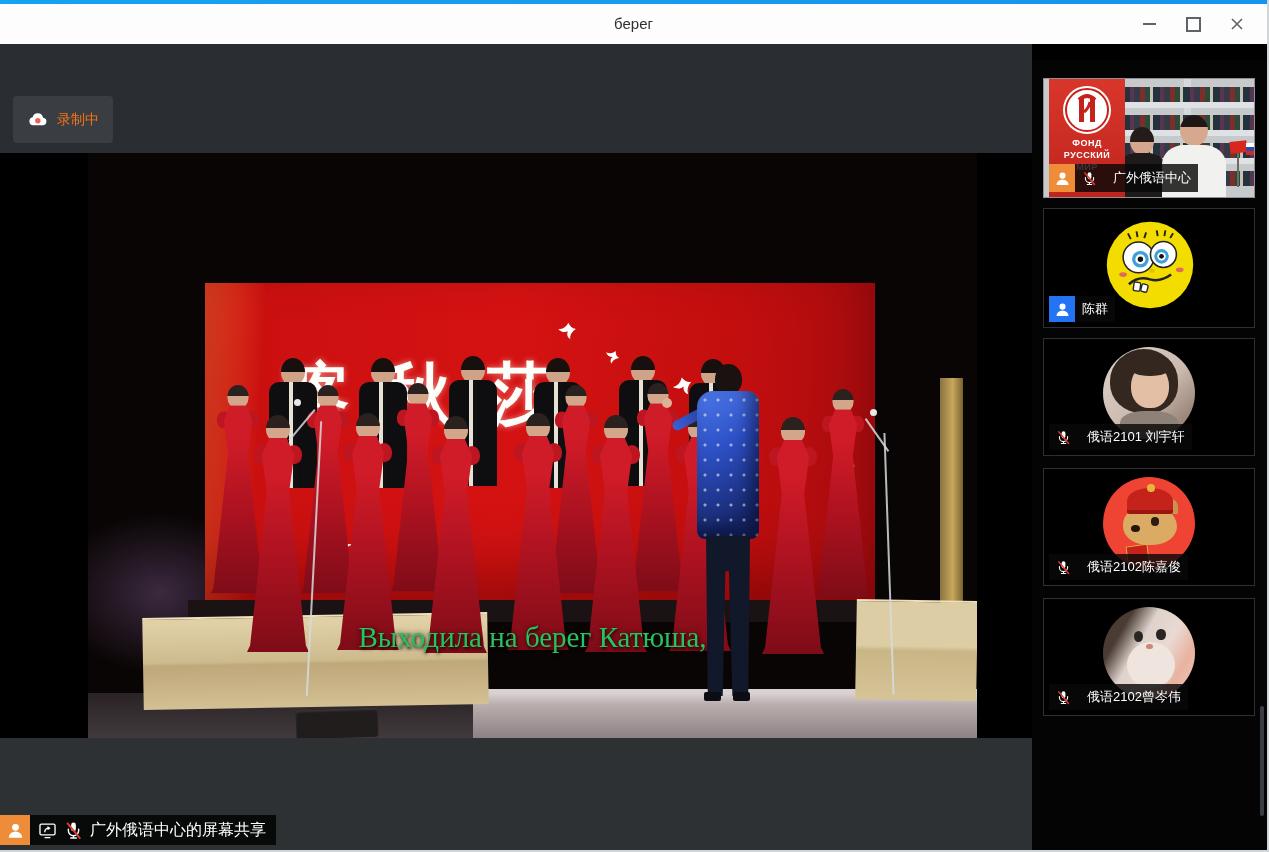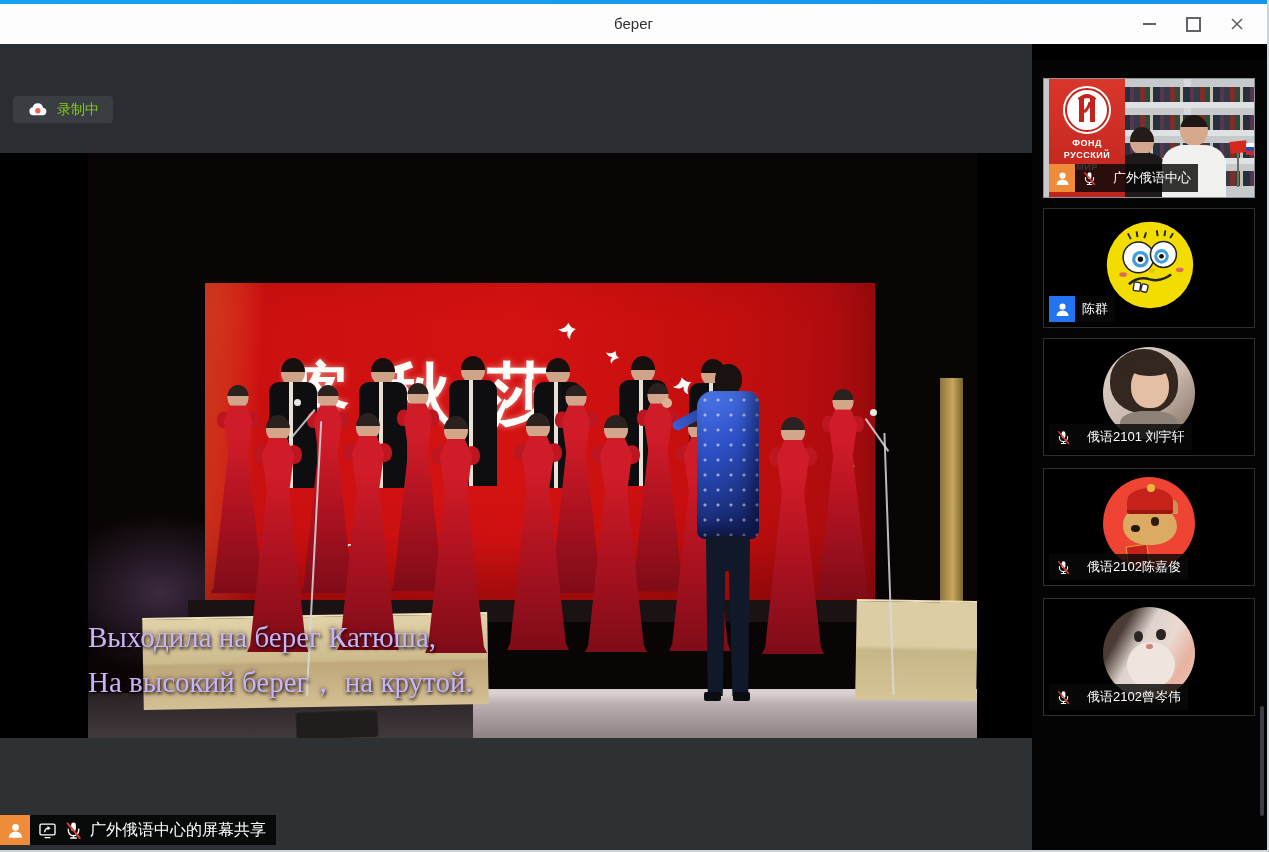--- a/index.html
+++ b/index.html
@@ -12,22 +12,22 @@
   .title{position:absolute;left:0;right:0;top:0;height:40px;line-height:40px;text-align:center;
          font-size:15px;color:#2f3033;}
   .wctrls{position:absolute;right:8px;top:0;height:40px;display:flex;align-items:center;}
   .wbtn{width:44px;height:40px;display:flex;align-items:center;justify-content:center;cursor:default;}
   .glyph-min{width:13px;height:0;border-top:2px solid #5f6368;}
   .glyph-max{width:11px;height:11px;border:2px solid #5f6368;}
   
   .main{position:absolute;left:0;top:44px;width:1032px;height:808px;background:#000;}
   .strip-top{position:absolute;left:0;top:0;width:100%;height:109px;background:#2a2e32;}
   .strip-bottom{position:absolute;left:0;top:694px;width:100%;height:114px;background:#2e3134;}
-  .rec-badge{position:absolute;left:13px;top:52px;height:27px;display:flex;align-items:center;gap:9px;
-             padding:0 14px;background:#3a3e43;border-radius:4px;color:#84cc16;font-size:14px;}
+  .rec-badge{position:absolute;left:13px;top:52px;height:47px;display:flex;align-items:center;gap:9px;
+             padding:0 14px;background:#3a3e43;border-radius:4px;color:#f97316;font-size:14px;}
   .rec-badge svg{width:21px;height:21px;}
   
   .share{position:absolute;left:0;top:771px;display:flex;height:30px;z-index:8;}
   .share .obox{width:30px;height:30px;background:#ef8c3a;display:flex;align-items:center;justify-content:center;}
   .share .obox svg{width:19px;height:19px;}
   .share .bar{background:rgba(5,5,5,.92);display:flex;align-items:center;gap:7px;padding:0 10px 0 8px;
               color:#fff;font-size:16px;}
   .share .bar svg{width:19px;height:19px;}
   
   .video-zone{position:absolute;left:0;top:109px;width:1032px;height:585px;background:#000;}
@@ -80,22 +80,22 @@
   .conductor .cjacket{position:absolute;left:11px;top:33px;width:62px;height:148px;border-radius:16px 12px 8px 8px;
      background:radial-gradient(circle at 8px 9px,rgba(255,255,255,.55) 0 1px,transparent 2px),
                 linear-gradient(155deg,#4d78ea 0%,#2d50c6 38%,#17276c 85%);
      background-size:13px 15px,auto;box-shadow:inset -8px -10px 18px rgba(0,0,20,.5);}
   .conductor .carm{position:absolute;left:-16px;top:52px;width:54px;height:10px;border-radius:5px;
      transform:rotate(-28deg);background:linear-gradient(90deg,#3a60d6,#1c2f7e);}
   .conductor .chand{position:absolute;left:-24px;top:40px;width:10px;height:10px;border-radius:50%;background:#dcb295;}
   .conductor .clegs{position:absolute;left:20px;top:178px;width:44px;height:160px;background:#10182a;
      clip-path:polygon(0 0,100% 0,96% 100%,60% 100%,52% 22%,44% 22%,38% 100%,4% 100%);}
   .conductor .cshoe{position:absolute;top:334px;width:17px;height:9px;background:#0b0d12;border-radius:2px;}
-  .subs{position:absolute;left:0;top:462px;width:100%;z-index:9;
-     font-family:"Liberation Serif","DejaVu Serif",serif;font-size:29px;color:#c4b5fd;
+  .subs{position:absolute;left:0;top:462px;width:100%;text-align:center;z-index:9;
+     font-family:"Liberation Serif","DejaVu Serif",serif;font-size:29px;color:#22c55e;
      text-shadow:0 0 5px rgba(40,10,10,.8),1px 2px 3px rgba(0,0,0,.7);line-height:45px;}
   
   .sidebar{position:absolute;left:1032px;top:60px;width:235px;height:808px;background:#040404;}
   .tile{position:absolute;left:11px;width:212px;background:#111;border:1px solid #2e2f31;box-sizing:border-box;overflow:hidden;}
   .tile.active{border:1px solid #8d9297;}
   .tvid{position:absolute;inset:0;background:#000;}
   .avatar{position:absolute;left:50%;transform:translateX(-50%);border-radius:50%;overflow:hidden;}
   .nrow{position:absolute;left:5px;bottom:5px;display:flex;align-items:stretch;z-index:5;font-size:13px;color:#fff;}
   .sbadge{width:26px;display:flex;align-items:center;justify-content:center;}
   .sbadge svg{width:17px;height:17px;}
@@ -280,21 +280,20 @@
           <div class="chand"></div>
           <div class="chead"></div>
           <div class="cjacket"></div>
           <div class="clegs"></div>
           <div class="cshoe" style="left:18px"></div>
           <div class="cshoe" style="left:47px"></div>
         </div>
 
         <div class="subs">
           <div>Выходила на берег Катюша,</div>
-          <div>На высокий берег， на крутой.</div>
         </div>
       </div>
     </div>
 
     <div class="share">
       <div class="obox">
         <svg>
             <use href="#i-person"></use>
           </svg>
       </div>

